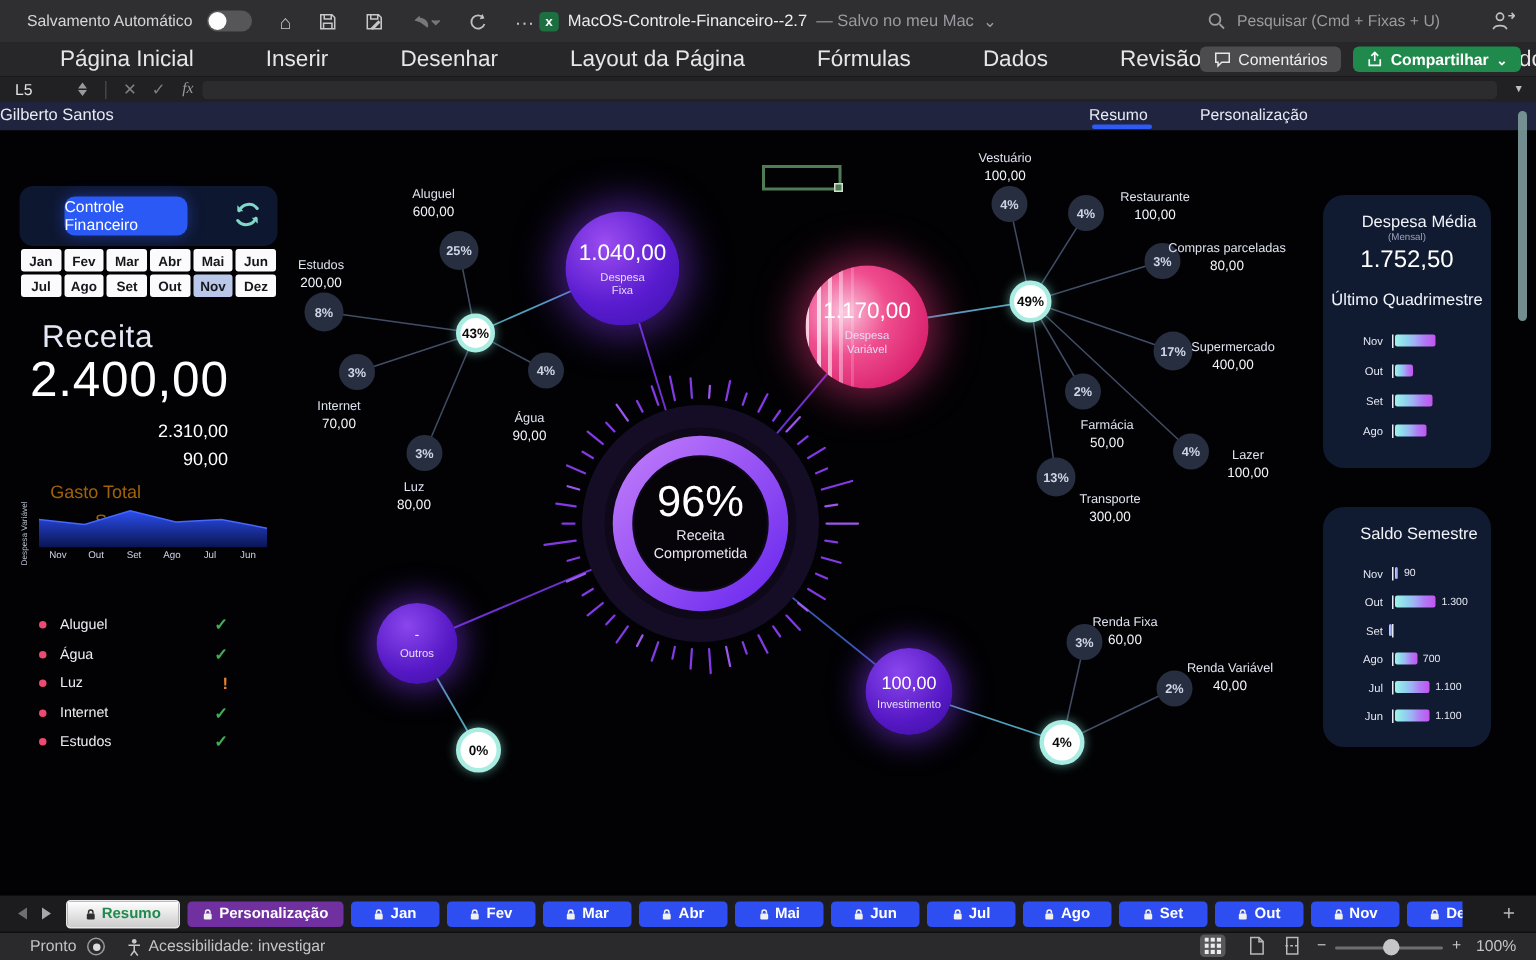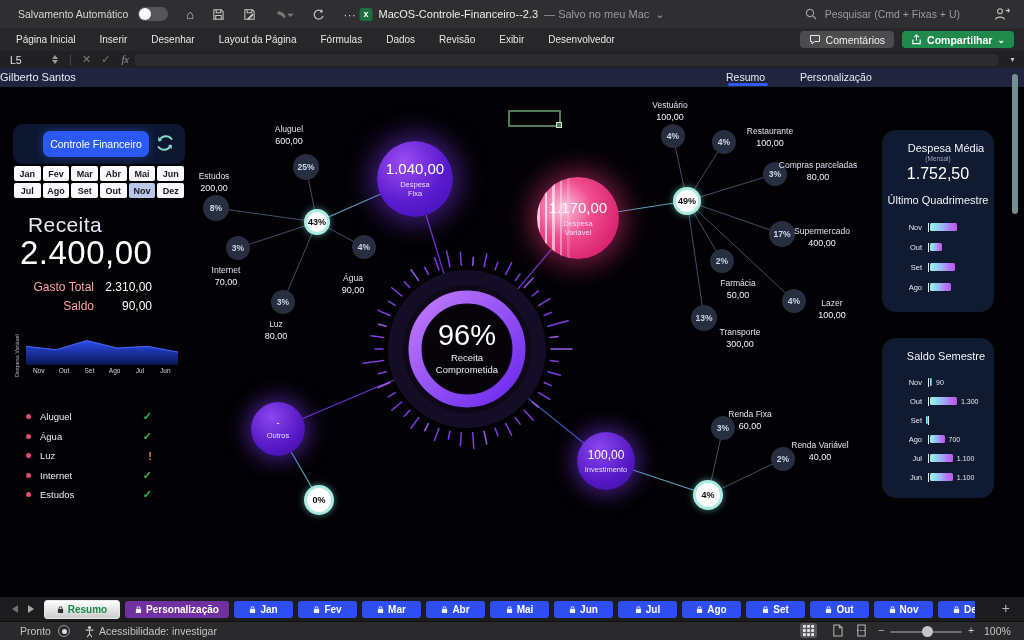--- a/index.html
+++ b/index.html
@@ -17,21 +17,21 @@
   .tb-ic.dim svg path{stroke:#787878;fill:#787878;}
   .tb-title{position:absolute;left:50%;transform:translateX(-50%);display:flex;align-items:center;gap:6px;font-size:11px;color:#ededed;white-space:nowrap;}
   .doc-ic{width:13px;height:13px;background:#1d6f42;border-radius:3px;color:#fff;font-size:9px;font-weight:bold;
           display:inline-flex;align-items:center;justify-content:center;}
   .muted{color:#9a9aa0;}
   .tb-right{position:absolute;right:14px;display:flex;align-items:center;gap:8px;font-size:10.5px;color:#9a9aa0;}
 
   
   #ribbonrow{position:absolute;top:28px;left:0;right:0;height:23px;background:#272729;display:flex;align-items:center;}
   #ribbon-tabs{display:flex;gap:24px;margin-left:16px;}
-  .rtab{font-size:10px;color:#e6e6e6;cursor:default;white-space:nowrap;}
+  .rtab{font-size:15px;color:#e6e6e6;cursor:default;white-space:nowrap;margin-left:24px;}
   #ribbon-right{position:absolute;right:10px;display:flex;gap:8px;align-items:center;}
   .pillbtn{display:flex;align-items:center;gap:5px;height:17px;padding:0 9px;border-radius:4px;font-size:10.5px;}
   #comments-btn{background:#4c4c4f;color:#efefef;}
   #share-btn{background:#1f8a4c;color:#fff;font-weight:bold;}
 
   
   #formulabar{position:absolute;top:51px;left:0;right:0;height:17px;background:#212123;
               border-bottom:1px solid #0c0c0c;display:flex;align-items:center;font-size:10.5px;}
   #namebox{width:42px;margin-left:10px;color:#e0e0e0;}
   .stepper{display:inline-flex;flex-direction:column;gap:1px;margin-right:6px;}
@@ -48,32 +48,32 @@
   #sheetheader{position:absolute;top:68px;left:0;right:0;height:19px;background:#20243e;}
   #owner{position:absolute;left:0;width:232px;top:3px;font-size:11px;color:#e8eaf4;}
   .hnav{position:absolute;top:3px;font-size:10.5px;color:#e8eaf4;}
   #hnav-underline{position:absolute;width:40px;height:3px;border-radius:2px;background:#2f5af5;left:728px;top:15px;}
 
   
   #dashboard{position:absolute;top:87px;left:0;right:0;height:510px;background:#020204;}
 
   
   #ctrl-card{position:absolute;left:13px;top:37px;width:172px;height:40px;background:#0e1730;border-radius:9px;}
-  #ctrl-btn{position:absolute;left:30px;top:7px;width:106px;height:26px;background:#2b59f5;border-radius:7px;
+  #ctrl-btn{position:absolute;left:30px;top:7px;width:82px;height:26px;background:#2b59f5;border-radius:7px;
             color:#fff;font-size:10.5px;display:flex;align-items:center;justify-content:center;
             box-shadow:0 0 10px rgba(43,89,245,.45);}
   #refresh-ic{position:absolute;left:141px;top:8px;}
   #month-grid{position:absolute;left:14px;top:79px;width:170px;display:grid;grid-template-columns:repeat(6,1fr);gap:2px;}
   .mcell{height:15px;background:#fbfbfd;border-radius:2px;font-size:9px;font-weight:bold;color:#15171c;
          display:flex;align-items:center;justify-content:center;}
   .mcell.sel{background:#b9c7e8;}
   #receita-label{position:absolute;left:28px;top:126px;font-size:21px;color:#e4e8f4;letter-spacing:.4px;}
   #receita-value{position:absolute;left:20px;top:147px;font-size:33px;color:#fff;letter-spacing:.5px;}
   .kv-row{position:absolute;left:24px;width:128px;display:flex;font-size:12px;}
-  .kv-row .k{flex:1;text-align:right;color:#fca5a5;}
+  .kv-row .k{flex:1;text-align:right;color:#a16207;margin-top:41px;}
   .kv-row .v{width:58px;text-align:right;color:#fff;}
   #mini-chart-wrap{position:absolute;left:26px;top:240px;width:152px;}
   #mini-ylabel{position:absolute;left:14px;top:290px;font-size:5.5px;color:#b7bccc;
                transform:rotate(-90deg);transform-origin:0 0;width:60px;}
   #mini-xlabels{display:flex;margin-top:2px;}
   #mini-xlabels span{flex:1;text-align:center;font-size:6.5px;color:#cfd4e4;}
   #contas{position:absolute;left:26px;top:313px;width:126px;}
   #contas-title{font-size:15.5px;color:#f2f4fa;letter-spacing:.2px;}
   .conta-row{display:flex;align-items:center;height:19px;margin-top:.5px;}
   .conta-row:first-of-type{margin-top:7px;}
@@ -193,21 +193,21 @@
   <span class="tb-ic">
     <svg width="13" height="13" viewBox="0 0 14 14">
         <path d="M11 4.2A4.8 4.8 0 1 0 11.8 8.6" fill="none" stroke="#c0c0c0" stroke-width="1.3"></path>
         <path d="M10.4 1.2l1.4 3.4-3.4.6" fill="#c0c0c0"></path>
       </svg>
   </span>
   <span class="tb-ic">···</span>
 
   <div class="tb-title">
     <span class="doc-ic">x</span>
-    <span>MacOS-Controle-Financeiro--2.3</span>
+    <span>MacOS-Controle-Financeiro--2.7</span>
     <span class="muted">— Salvo no meu Mac</span>
     <span class="muted">⌄</span>
   </div>
 
   <div class="tb-right">
     <span>
       <svg width="12" height="12" viewBox="0 0 12 12">
           <circle cx="5" cy="5" r="3.6" fill="none" stroke="#9a9aa0" stroke-width="1.2"></circle>
           <line x1="8" y1="8" x2="11" y2="11" stroke="#9a9aa0" stroke-width="1.2"></line>
         </svg>

